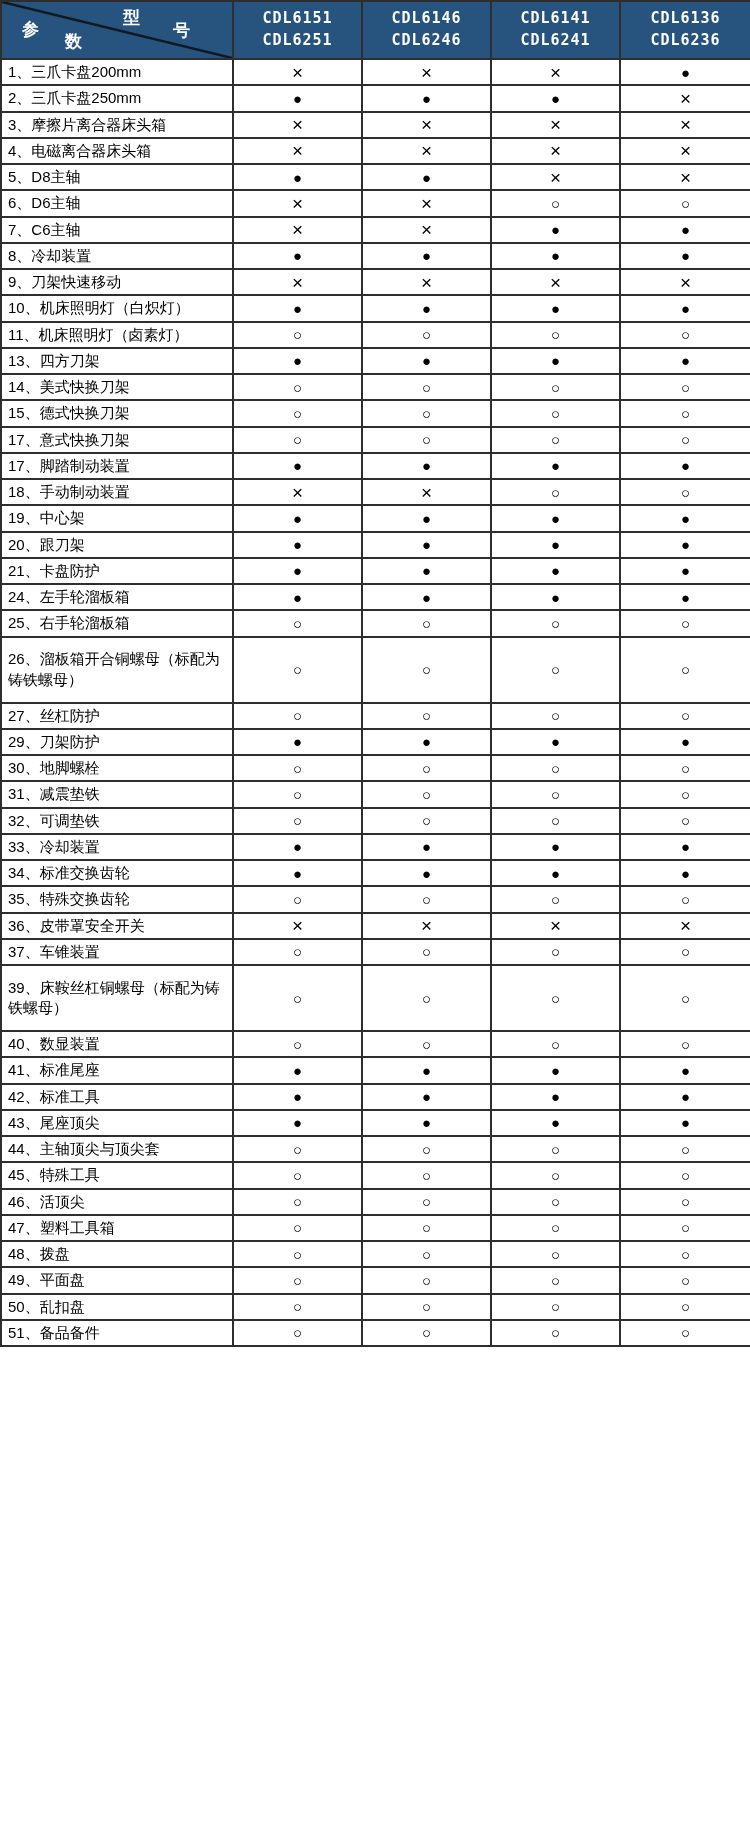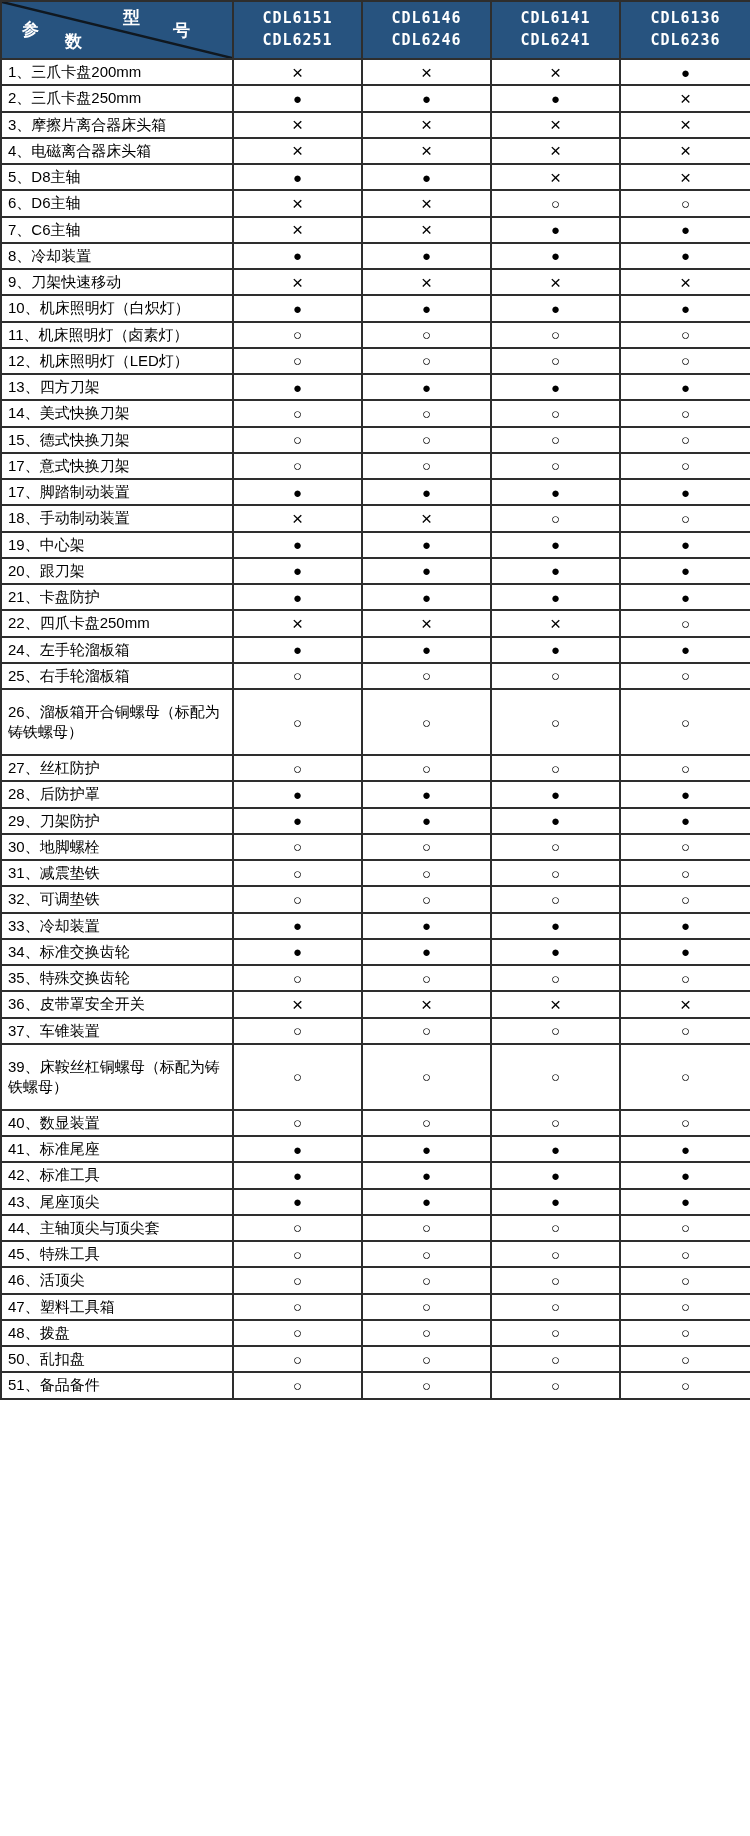--- a/index.html
+++ b/index.html
@@ -184,27 +184,20 @@
     <td class="sym sym-dot">●</td>
   </tr>
       <tr>
     <td class="label">11、机床照明灯（卤素灯）</td>
     <td class="sym sym-circle">○</td>
     <td class="sym sym-circle">○</td>
     <td class="sym sym-circle">○</td>
     <td class="sym sym-circle">○</td>
   </tr>
       <tr>
-    <td class="label">12、机床照明灯（LED灯）</td>
-    <td class="sym sym-circle">○</td>
-    <td class="sym sym-circle">○</td>
-    <td class="sym sym-circle">○</td>
-    <td class="sym sym-circle">○</td>
-  </tr>
-      <tr>
     <td class="label">13、四方刀架</td>
     <td class="sym sym-dot">●</td>
     <td class="sym sym-dot">●</td>
     <td class="sym sym-dot">●</td>
     <td class="sym sym-dot">●</td>
   </tr>
       <tr>
     <td class="label">14、美式快换刀架</td>
     <td class="sym sym-circle">○</td>
     <td class="sym sym-circle">○</td>
@@ -252,27 +245,20 @@
     <td class="sym sym-dot">●</td>
     <td class="sym sym-dot">●</td>
     <td class="sym sym-dot">●</td>
   </tr>
       <tr>
     <td class="label">21、卡盘防护</td>
     <td class="sym sym-dot">●</td>
     <td class="sym sym-dot">●</td>
     <td class="sym sym-dot">●</td>
     <td class="sym sym-dot">●</td>
-  </tr>
-      <tr>
-    <td class="label">22、四爪卡盘250mm</td>
-    <td class="sym sym-x">×</td>
-    <td class="sym sym-x">×</td>
-    <td class="sym sym-x">×</td>
-    <td class="sym sym-circle">○</td>
   </tr>
       <tr>
     <td class="label">24、左手轮溜板箱</td>
     <td class="sym sym-dot">●</td>
     <td class="sym sym-dot">●</td>
     <td class="sym sym-dot">●</td>
     <td class="sym sym-dot">●</td>
   </tr>
       <tr>
     <td class="label">25、右手轮溜板箱</td>
@@ -289,27 +275,20 @@
     <td class="sym sym-circle">○</td>
   </tr>
       <tr>
     <td class="label">27、丝杠防护</td>
     <td class="sym sym-circle">○</td>
     <td class="sym sym-circle">○</td>
     <td class="sym sym-circle">○</td>
     <td class="sym sym-circle">○</td>
   </tr>
       <tr>
-    <td class="label">28、后防护罩</td>
-    <td class="sym sym-dot">●</td>
-    <td class="sym sym-dot">●</td>
-    <td class="sym sym-dot">●</td>
-    <td class="sym sym-dot">●</td>
-  </tr>
-      <tr>
     <td class="label">29、刀架防护</td>
     <td class="sym sym-dot">●</td>
     <td class="sym sym-dot">●</td>
     <td class="sym sym-dot">●</td>
     <td class="sym sym-dot">●</td>
   </tr>
       <tr>
     <td class="label">30、地脚螺栓</td>
     <td class="sym sym-circle">○</td>
     <td class="sym sym-circle">○</td>
@@ -423,20 +402,27 @@
   </tr>
       <tr>
     <td class="label">47、塑料工具箱</td>
     <td class="sym sym-circle">○</td>
     <td class="sym sym-circle">○</td>
     <td class="sym sym-circle">○</td>
     <td class="sym sym-circle">○</td>
   </tr>
       <tr>
     <td class="label">48、拨盘</td>
+    <td class="sym sym-circle">○</td>
+    <td class="sym sym-circle">○</td>
+    <td class="sym sym-circle">○</td>
+    <td class="sym sym-circle">○</td>
+  </tr>
+      <tr>
+    <td class="label">49、平面盘</td>
     <td class="sym sym-circle">○</td>
     <td class="sym sym-circle">○</td>
     <td class="sym sym-circle">○</td>
     <td class="sym sym-circle">○</td>
   </tr>
       <tr>
     <td class="label">50、乱扣盘</td>
     <td class="sym sym-circle">○</td>
     <td class="sym sym-circle">○</td>
     <td class="sym sym-circle">○</td>

